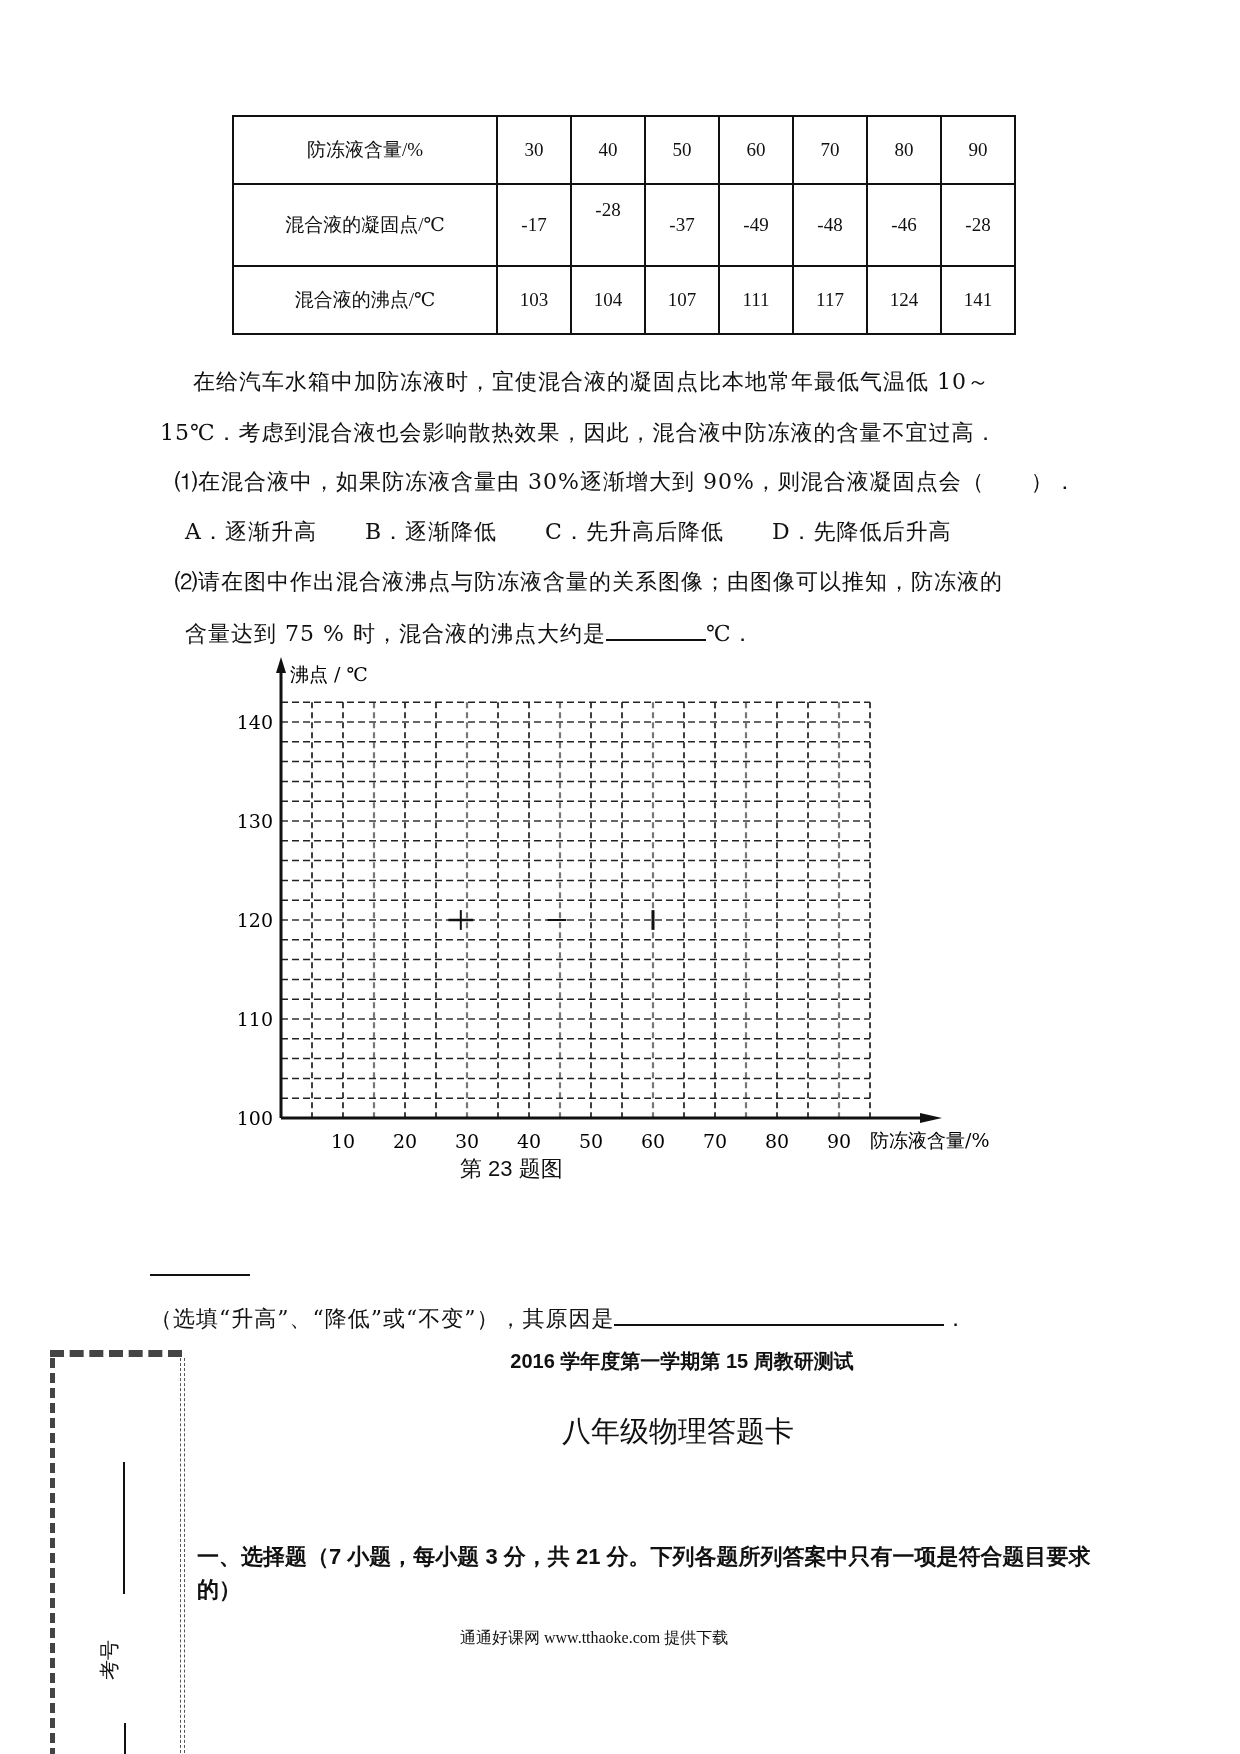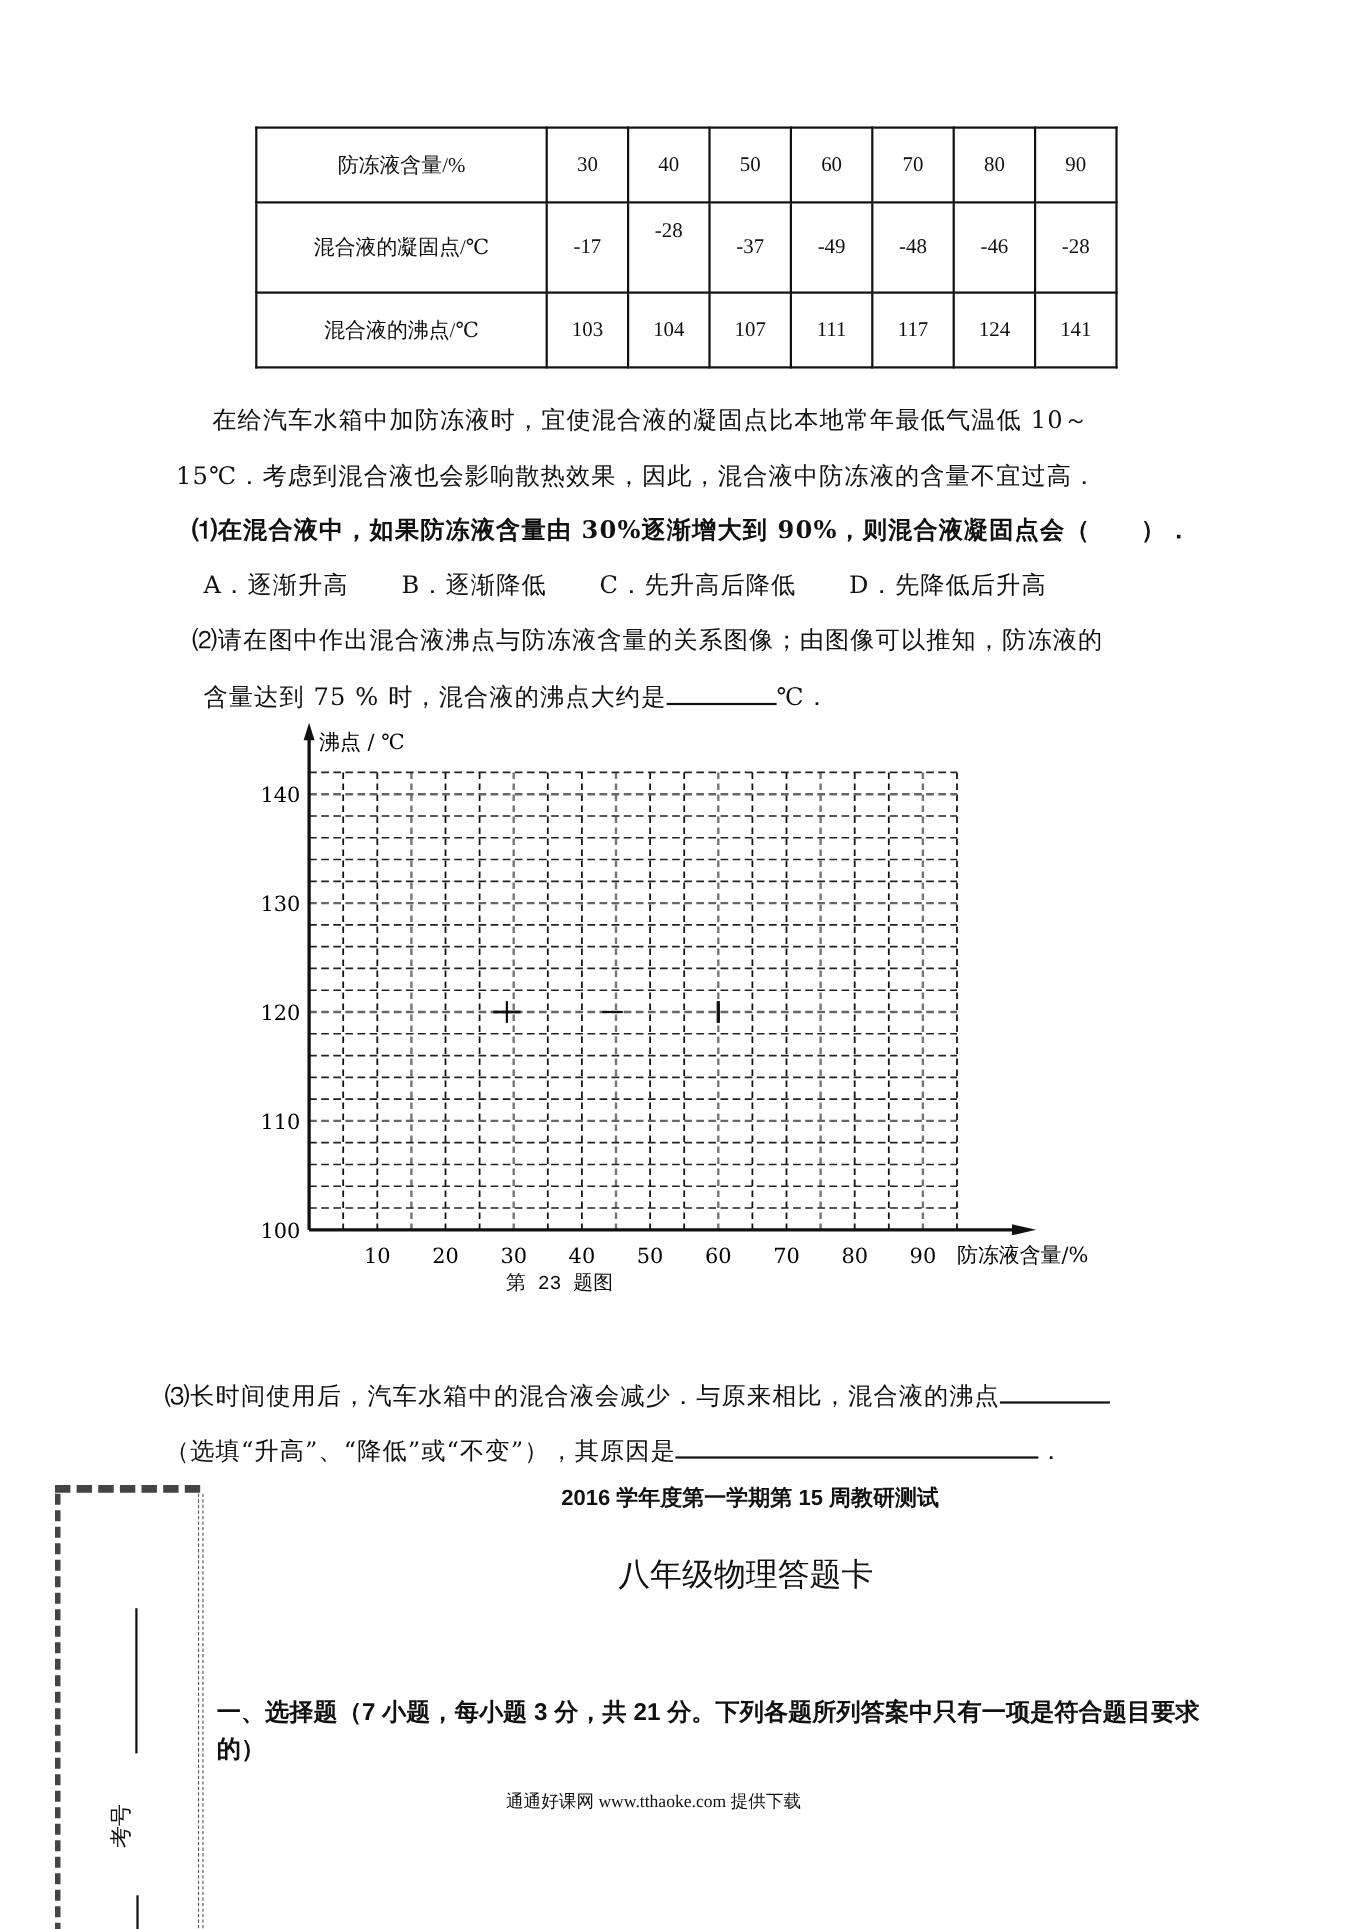--- a/index.html
+++ b/index.html
@@ -7,22 +7,22 @@
          font-family: "DejaVu Serif", "Liberation Serif", serif; color: #111; }
   
   table.data { position: absolute; left: 232px; top: 115px; border-collapse: collapse;
                font-family: "Liberation Serif", "DejaVu Serif", serif; font-size: 19px; }
   table.data td { border: 2px solid #111; height: 66px; text-align: center; padding: 0; }
   table.data td.rowhead { width: 262px; }
   table.data td.val { width: 72px; }
   .para { position: absolute; font-size: 22px; letter-spacing: 1px; white-space: nowrap; }
   .blank { display: inline-block; border-bottom: 2px solid #111; height: 22px; vertical-align: baseline; }
   .chart-wrap { position: absolute; left: 230px; top: 655px; width: 830px; height: 520px; }
-  .chart-caption { position: absolute; left: 460px; top: 1154px; font-size: 18px;
-                   font-family: Liberation Mono, monospace; }
+  .chart-caption { position: absolute; left: 460px; top: 1154px; font-size: 22px;
+                   font-family: Liberation Sans, sans-serif; }
   .heading1 { position: absolute; left: 0; width: 1240px; top: 1348px; text-align: center;
               font-family: "Liberation Sans", "DejaVu Sans", sans-serif; font-weight: bold; font-size: 20px; }
   .heading1 span { position: relative; left: 62px; }
   .heading2 { position: absolute; left: 0; width: 1232px; top: 1412px; text-align: center;
               font-family: "Liberation Sans", "DejaVu Sans", sans-serif; font-size: 29px; }
   .heading2 span { position: relative; left: 62px; }
   .section { position: absolute; left: 197px; top: 1540px; width: 900px; font-weight: bold;
              font-family: "Liberation Sans", "DejaVu Sans", sans-serif; font-size: 22px; line-height: 33px; }
   .watermark { position: absolute; left: 460px; top: 1628px; font-size: 16px;
                font-family: "Liberation Serif", serif; }
@@ -71,21 +71,21 @@
     <td class="val">117</td>
     <td class="val">124</td>
     <td class="val">141</td>
   </tr>
 </tbody>
   </table>
 
 <div class="para" style="left:193px;top:367px;">在给汽车水箱中加防冻液时，宜使混合液的凝固点比本地常年最低气温低 10～</div>
 <div class="para" style="left:160px;top:418px;">15℃．考虑到混合液也会影响散热效果，因此，混合液中防冻液的含量不宜过高．</div>
 
-<div class="para" style="left:175px;top:467px;font-weight:bold;">⑴在混合液中，如果防冻液含量由 30%逐渐增大到 90%，则混合液凝固点会（　　）．</div>
+<div class="para" style="left:175px;top:467px;">⑴在混合液中，如果防冻液含量由 30%逐渐增大到 90%，则混合液凝固点会（　　）．</div>
 <div class="para" style="left:185px;top:517px;">
   <span>A．逐渐升高</span><span style="display:inline-block;width:40px;"></span>
   <span>B．逐渐降低</span><span style="display:inline-block;width:40px;"></span>
   <span>C．先升高后降低</span><span style="display:inline-block;width:40px;"></span>
   <span>D．先降低后升高</span>
 </div>
 
 <div class="para" style="left:175px;top:567px;">⑵请在图中作出混合液沸点与防冻液含量的关系图像；由图像可以推知，防冻液的</div>
 <div class="para" style="left:185px;top:617px;">
   <span>含量达到 75 % 时，混合液的沸点大约是</span><span class="blank" style="width:100px;"></span><span>℃．</span>
@@ -163,21 +163,21 @@
         <line x1="317.6" y1="265" x2="336.2" y2="265" stroke="#111" stroke-width="2"></line>
         <line x1="423" y1="255.1" x2="423" y2="274.9" stroke="#111" stroke-width="3"></line>
       </g>
     <text id="ylabel" x="60" y="26" font-size="19" font-family="DejaVu Serif, serif">沸点 / ℃</text>
     <text id="xlabel" x="640" y="492" font-size="19" font-family="DejaVu Serif, serif">防冻液含量/%</text>
   </svg>
 </div>
 <div class="chart-caption">第 23 题图</div>
 
 <div class="para" style="left:150px;top:1252px;">
-  <span>⑶长时间使用后，汽车水箱中的混合液会减少．与原来相比，混合液的沸点</span><span class="blank" style="width:100px;"></span>
+  <span class="blank" style="width:100px;"></span>
 </div>
 <div class="para" style="left:150px;top:1302px;">
   <span>（选填“升高”、“降低”或“不变”），其原因是</span><span class="blank" style="width:330px;"></span><span>．</span>
 </div>
 
 <div class="dash-box-top"></div>
 <div class="dash-left"></div>
 <div class="dash-right"></div>
 <div class="kaohao-line1"></div>
 <div class="kaohao-line2"></div>

